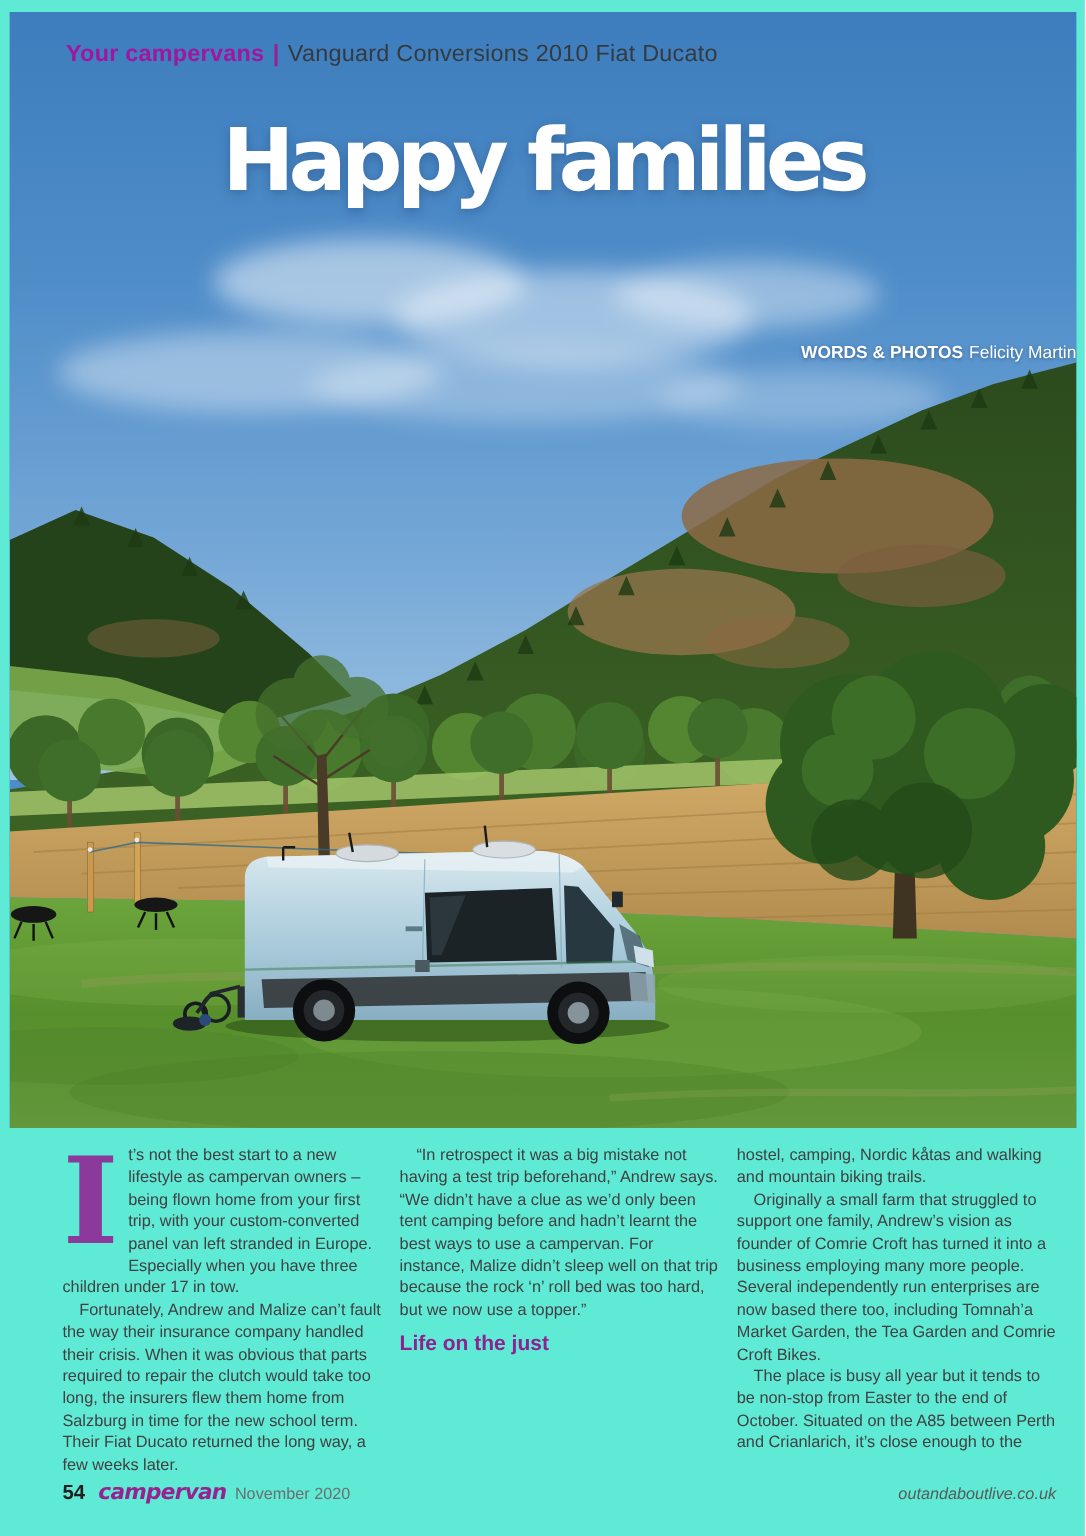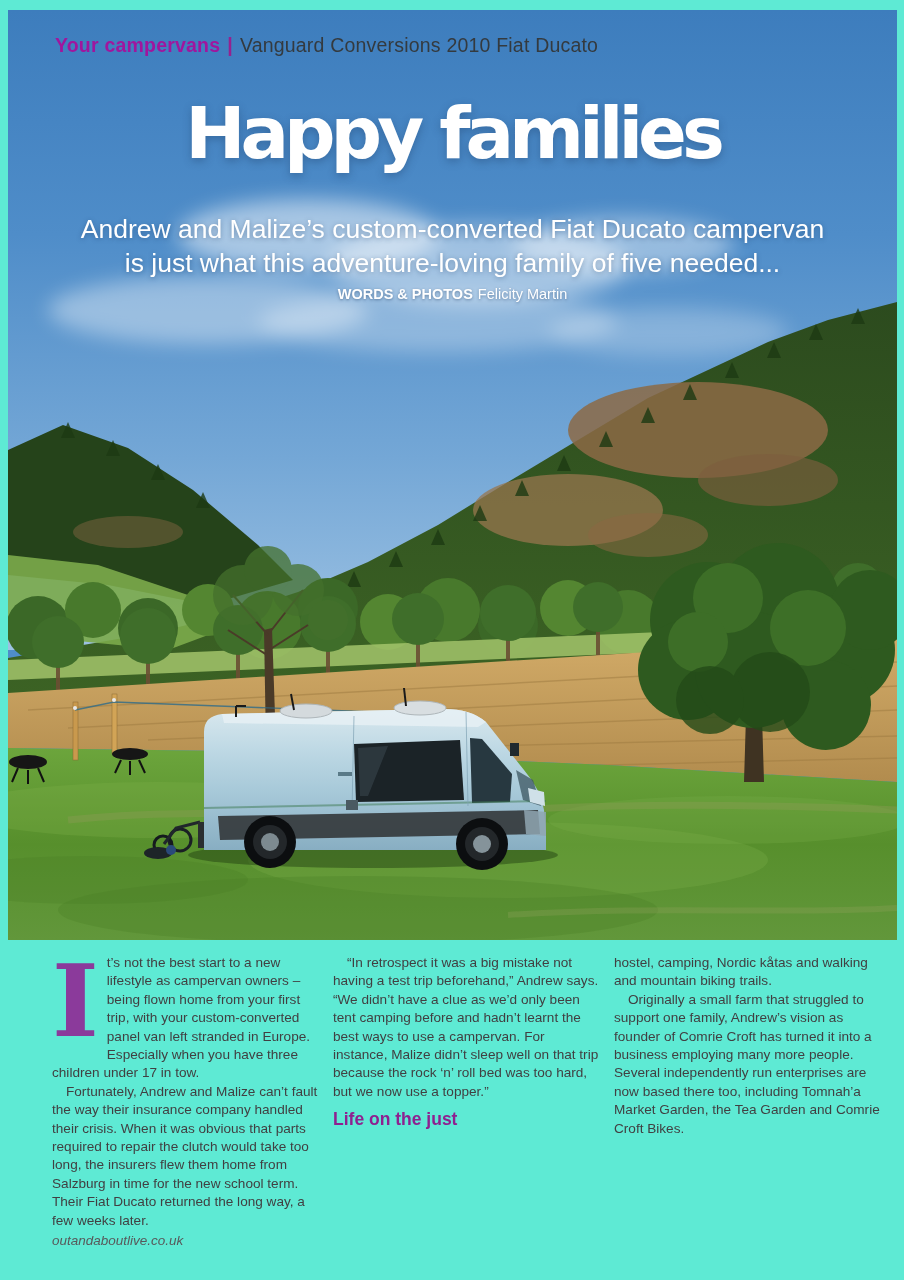--- a/index.html
+++ b/index.html
@@ -10,21 +10,21 @@
   .photo svg{position:absolute;left:0;top:0;}
   .kicker{position:absolute;top:24px;left:47px;font-size:19.5px;letter-spacing:.2px;white-space:nowrap;}
   .kicker .sect{color:#a0169e;font-weight:bold;}
   .kicker .sep{color:#96218f;margin:0 7px;font-weight:bold;}
   .kicker .art{color:#343a3f;}
   .hero-title{position:absolute;top:84px;left:0;width:100%;text-align:center;
       font-family:"DejaVu Sans", sans-serif;font-weight:bold;font-size:72px;line-height:1.1;
       letter-spacing:-5px;color:#ffffff;text-shadow:0 3px 9px rgba(25,55,95,.35);}
   .hero-sub{position:absolute;top:202px;left:0;width:100%;text-align:center;color:#ffffff;
       font-size:26.5px;line-height:1.3;font-weight:normal;text-shadow:0 1px 5px rgba(25,55,95,.4);}
-  .byline{position:absolute;top:276px;left:0;width:100%;text-align:center;color:#ffffff;
+  .byline{position:absolute;top:276px;left:0;width:100%;text-align:right;color:#ffffff;
       font-size:14.5px;text-shadow:0 1px 3px rgba(25,55,95,.5);}
   .byline .lbl{font-weight:bold;margin-right:5px;}
   
   .columns{position:absolute;left:52px;top:954px;width:830px;display:flex;gap:14px;
       color:#414042;font-size:13.6px;line-height:18.4px;}
   .col{width:267px;}
   .col p{margin:0;}
   .col p.ind{text-indent:14px;}
   .dropcap{float:left;font-family:"DejaVu Serif", serif;font-weight:bold;color:#8b3a9b;
       font-size:100px;line-height:90px;height:92px;margin:2px 8px 0 0;}
@@ -279,41 +279,43 @@
             <path d="M396,678 L398,696" fill="none"></path>
           <path d="M228,696 L228,707 M228,696 L238,696" fill="none"></path>
         </g>
       </g>
     </svg>
 
     <div class="kicker">
       <span class="sect">Your campervans</span><span class="sep">|</span><span class="art">Vanguard Conversions 2010 Fiat Ducato</span>
     </div>
     <div class="hero-title">Happy families</div>
-    <div class="hero-sub">
-      <div>Andrew and Malize’s custom-converted Fiat Ducato campervan</div>
-      <div>is just what this adventure-loving family of five needed...</div>
-    </div>
     <div class="byline">
       <span class="lbl">WORDS &amp; PHOTOS</span><span>Felicity Martin</span>
     </div>
   </div>
 
   <div class="columns">
     <div class="col">
       <p><span class="dropcap">I</span><span>t’s not the best start to a new lifestyle as campervan owners – being flown home from your first trip, with your custom-converted panel van left stranded in Europe. Especially when you have three children under 17 in tow.</span></p>
       <p class="ind">Fortunately, Andrew and Malize can’t fault the way their insurance company handled their crisis. When it was obvious that parts required to repair the clutch would take too long, the insurers flew them home from Salzburg in time for the new school term. Their Fiat Ducato returned the long way, a few weeks later.</p>
     </div>
     <div class="col">
       <p class="ind">“In retrospect it was a big mistake not having a test trip beforehand,” Andrew says. “We didn’t have a clue as we’d only been tent camping before and hadn’t learnt the best ways to use a campervan. For instance, Malize didn’t sleep well on that trip because the rock ‘n’ roll bed was too hard, but we now use a topper.”</p>
       <div class="col-heading">Life on the just</div>
     </div>
     <div class="col">
       <p>hostel, camping, Nordic kåtas and walking and mountain biking trails.</p>
       <p class="ind">Originally a small farm that struggled to support one family, Andrew’s vision as founder of Comrie Croft has turned it into a business employing many more people. Several independently run enterprises are now based there too, including Tomnah’a Market Garden, the Tea Garden and Comrie Croft Bikes.</p>
+      <p class="ind">The place is busy all year but it tends to be non-stop from Easter to the end of October. Situated on the A85 between Perth and Crianlarich, it’s close enough to the</p>
     </div>
   </div>
 
   <div class="footer">
+    <div class="left">
+      <span class="pagenum">54</span>
+      <span class="maglogo">campervan</span>
+      <span class="issue">November 2020</span>
+    </div>
     <span class="website">outandaboutlive.co.uk</span>
   </div>
 
 </div>
 
 </body></html>

